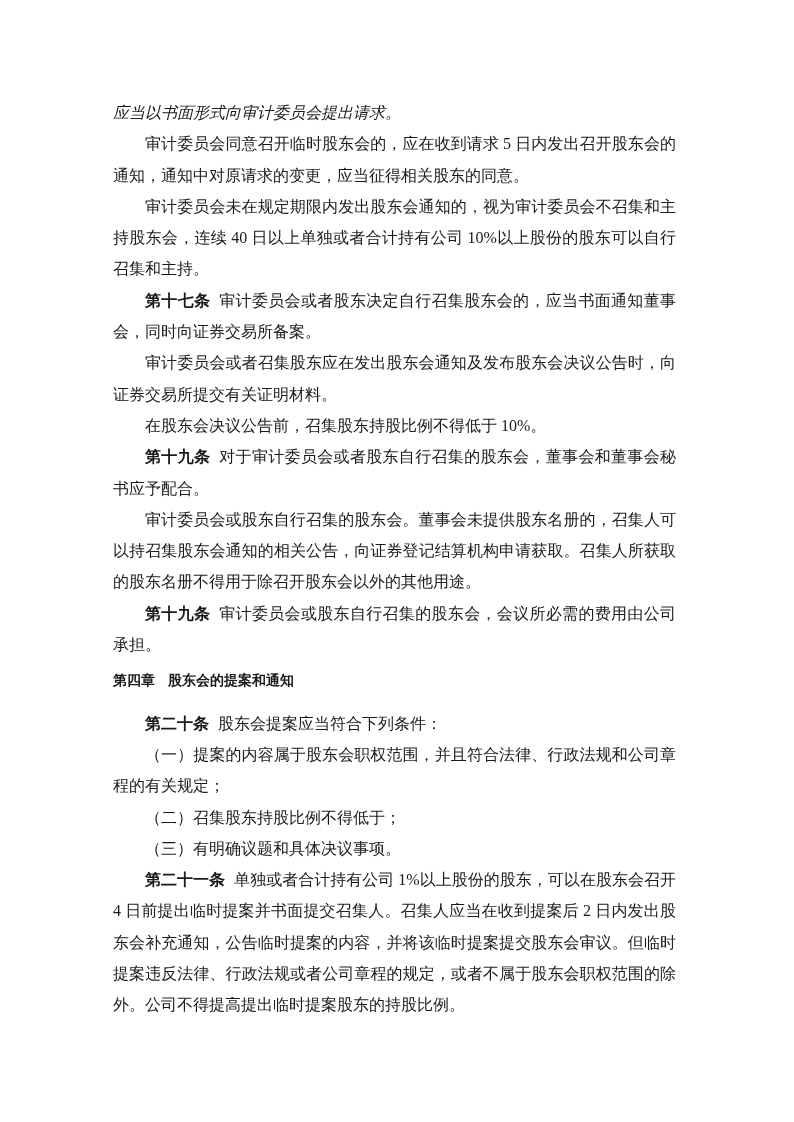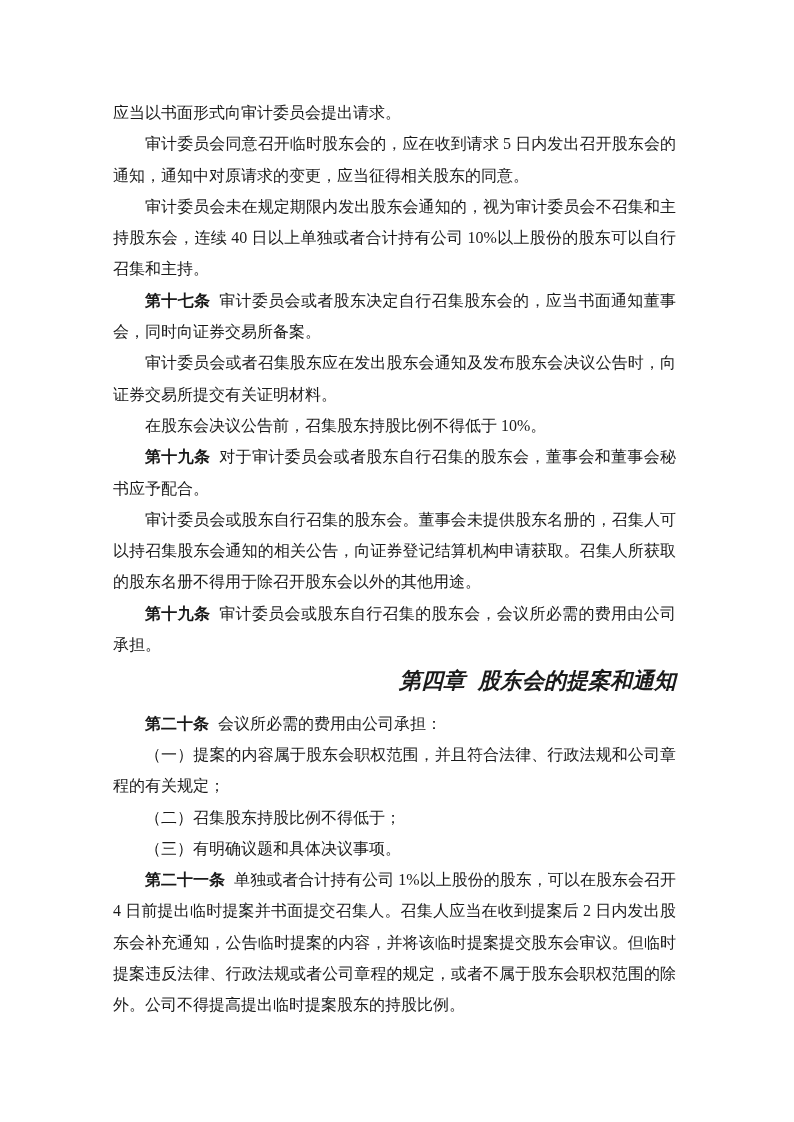--- a/index.html
+++ b/index.html
@@ -26,33 +26,33 @@
     margin: 0;
     font-size: 16px;
     line-height: 31.3px;
     text-align: justify;
     text-indent: 2em;
     letter-spacing: 0;
     overflow-wrap: break-word;
   }
   .para.continuation {
     text-indent: 0;
+    font-style: italic;
   }
   .article-no {
     font-weight: bold;
     margin-right: 9px;
   }
   .chapter {
     margin: 5px 0 11px 0;
-    font-size: 22px;
+    font-size: 14px;
     line-height: 31.3px;
     font-weight: bold;
-    text-align: right;
+    text-align: left;
     text-indent: 0;
-    font-style: italic;
   }
   .chapter .chapter-title {
     margin-left: 13px;
   }
 </style>
 </head>
 <body>
 
 <div class="page">
   <div class="content">
@@ -70,21 +70,21 @@
     <p class="para">在股东会决议公告前，召集股东持股比例不得低于 10%。</p>
 
     <p class="para"><span class="article-no">第十九条</span><span>对于审计委员会或者股东自行召集的股东会，董事会和董事会秘书应予配合。</span></p>
 
     <p class="para">审计委员会或股东自行召集的股东会。董事会未提供股东名册的，召集人可以持召集股东会通知的相关公告，向证券登记结算机构申请获取。召集人所获取的股东名册不得用于除召开股东会以外的其他用途。</p>
 
     <p class="para"><span class="article-no">第十九条</span><span>审计委员会或股东自行召集的股东会，会议所必需的费用由公司承担。</span></p>
 
     <h2 class="chapter"><span>第四章</span><span class="chapter-title">股东会的提案和通知</span></h2>
 
-    <p class="para"><span class="article-no">第二十条</span><span>会议所必需的费用由公司承担：</span></p>
+    <p class="para"><span class="article-no">第二十条</span><span>股东会提案应当符合下列条件：</span></p>
 
     <p class="para">（一）提案的内容属于股东会职权范围，并且符合法律、行政法规和公司章程的有关规定；</p>
 
     <p class="para">（二）召集股东持股比例不得低于；</p>
 
     <p class="para">（三）有明确议题和具体决议事项。</p>
 
     <p class="para"><span class="article-no">第二十一条</span><span>单独或者合计持有公司 1%以上股份的股东，可以在股东会召开 4 日前提出临时提案并书面提交召集人。召集人应当在收到提案后 2 日内发出股东会补充通知，公告临时提案的内容，并将该临时提案提交股东会审议。但临时提案违反法律、行政法规或者公司章程的规定，或者不属于股东会职权范围的除外。公司不得提高提出临时提案股东的持股比例。</span></p>
 
   </div>

